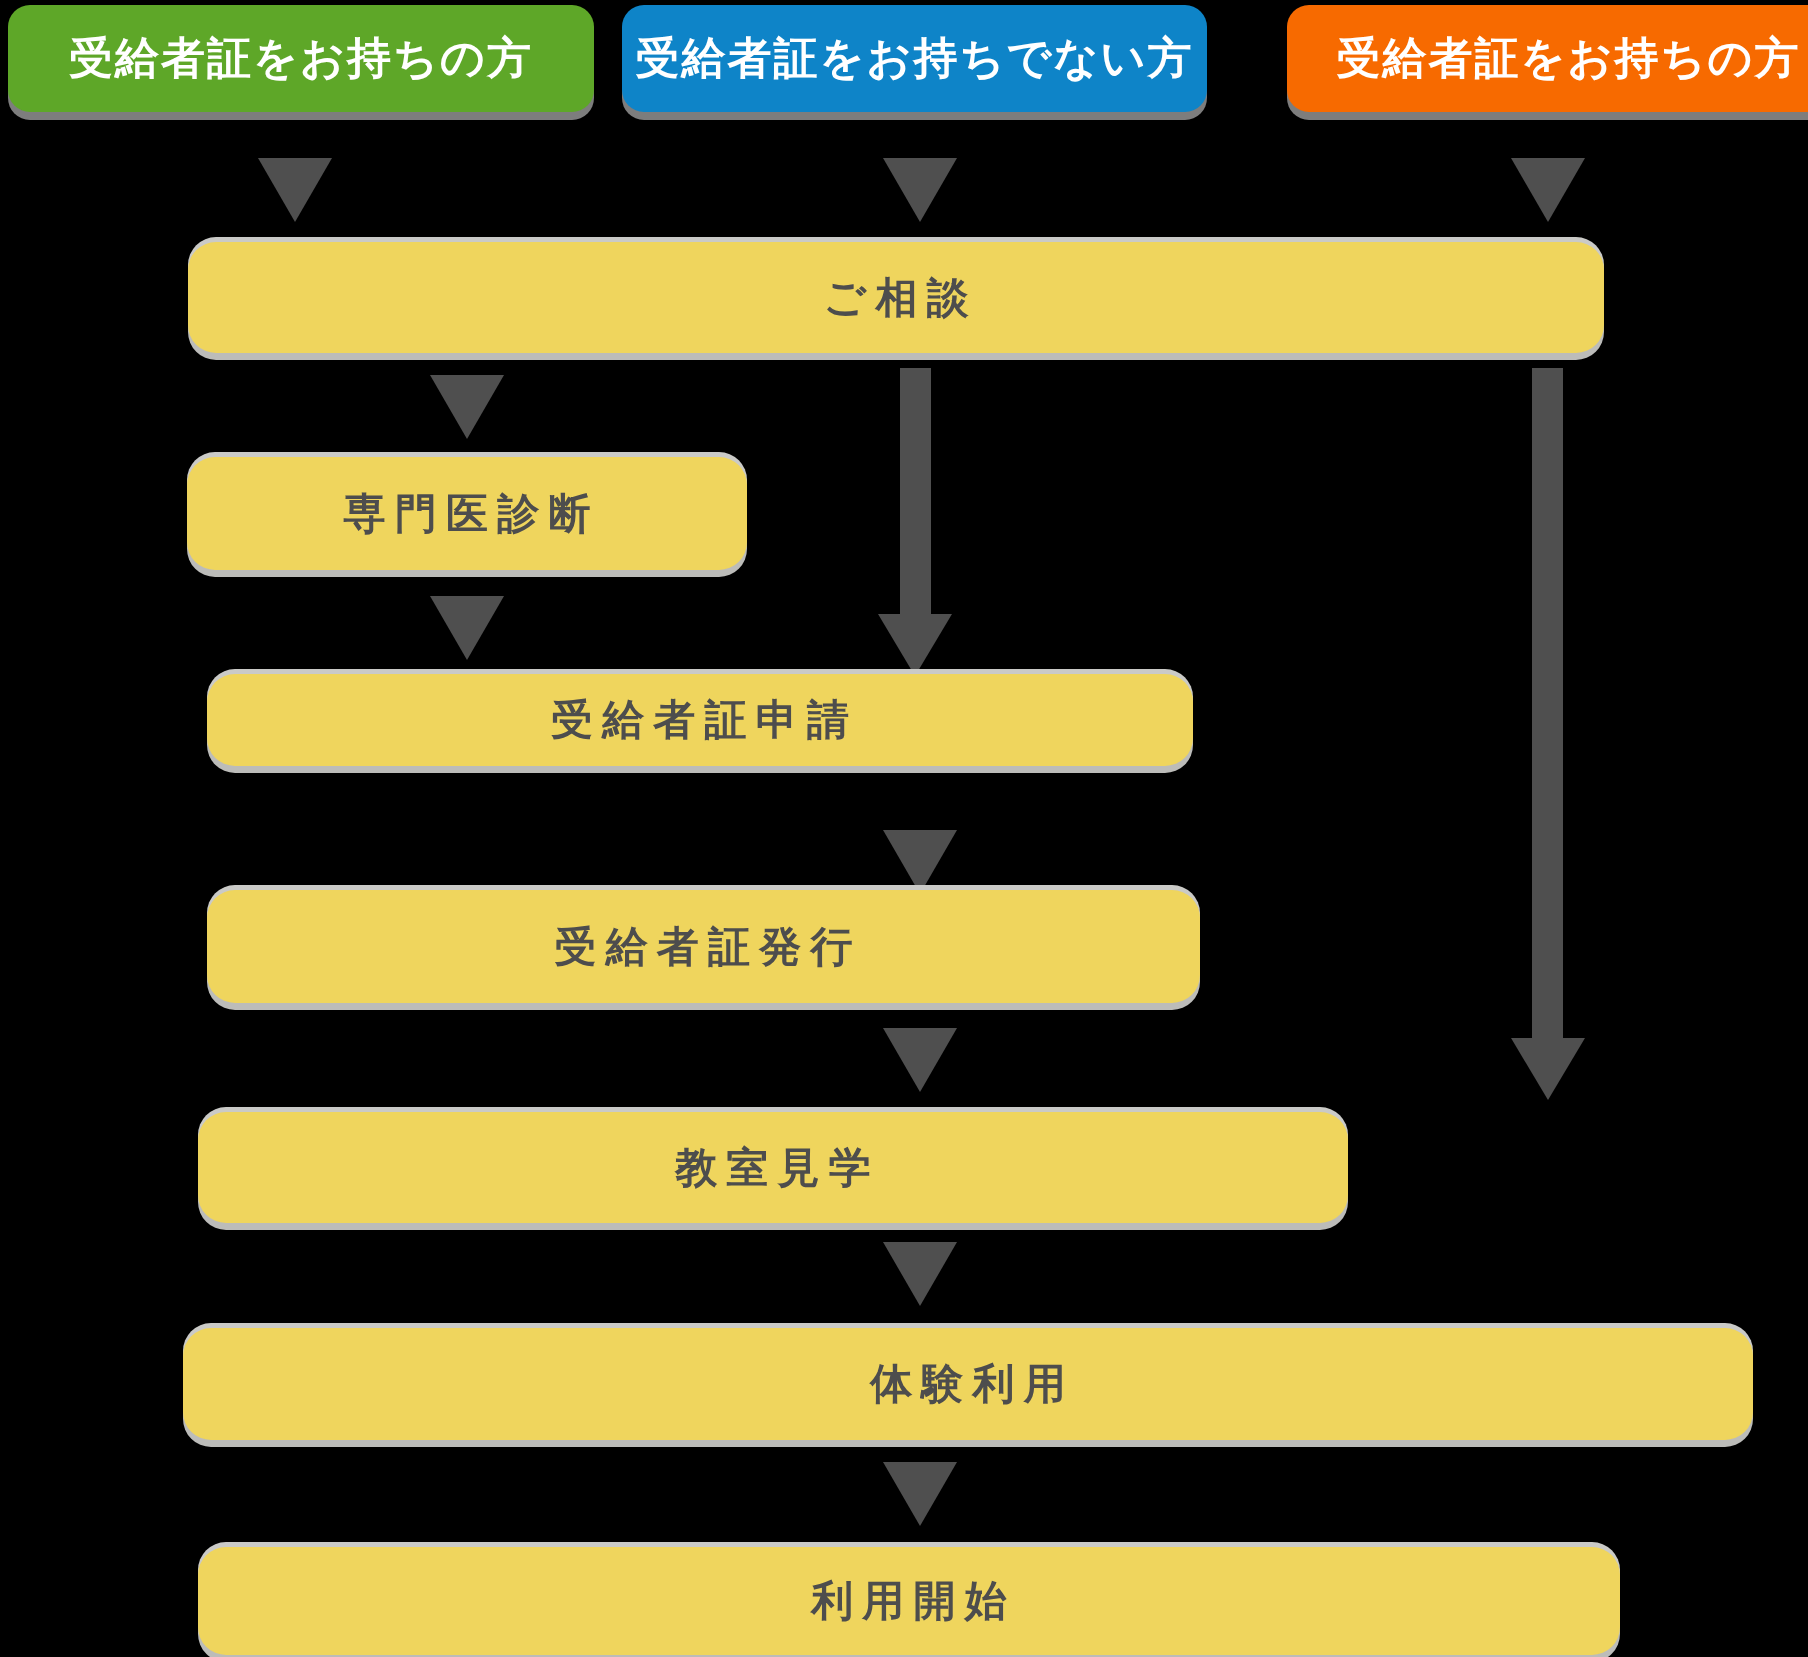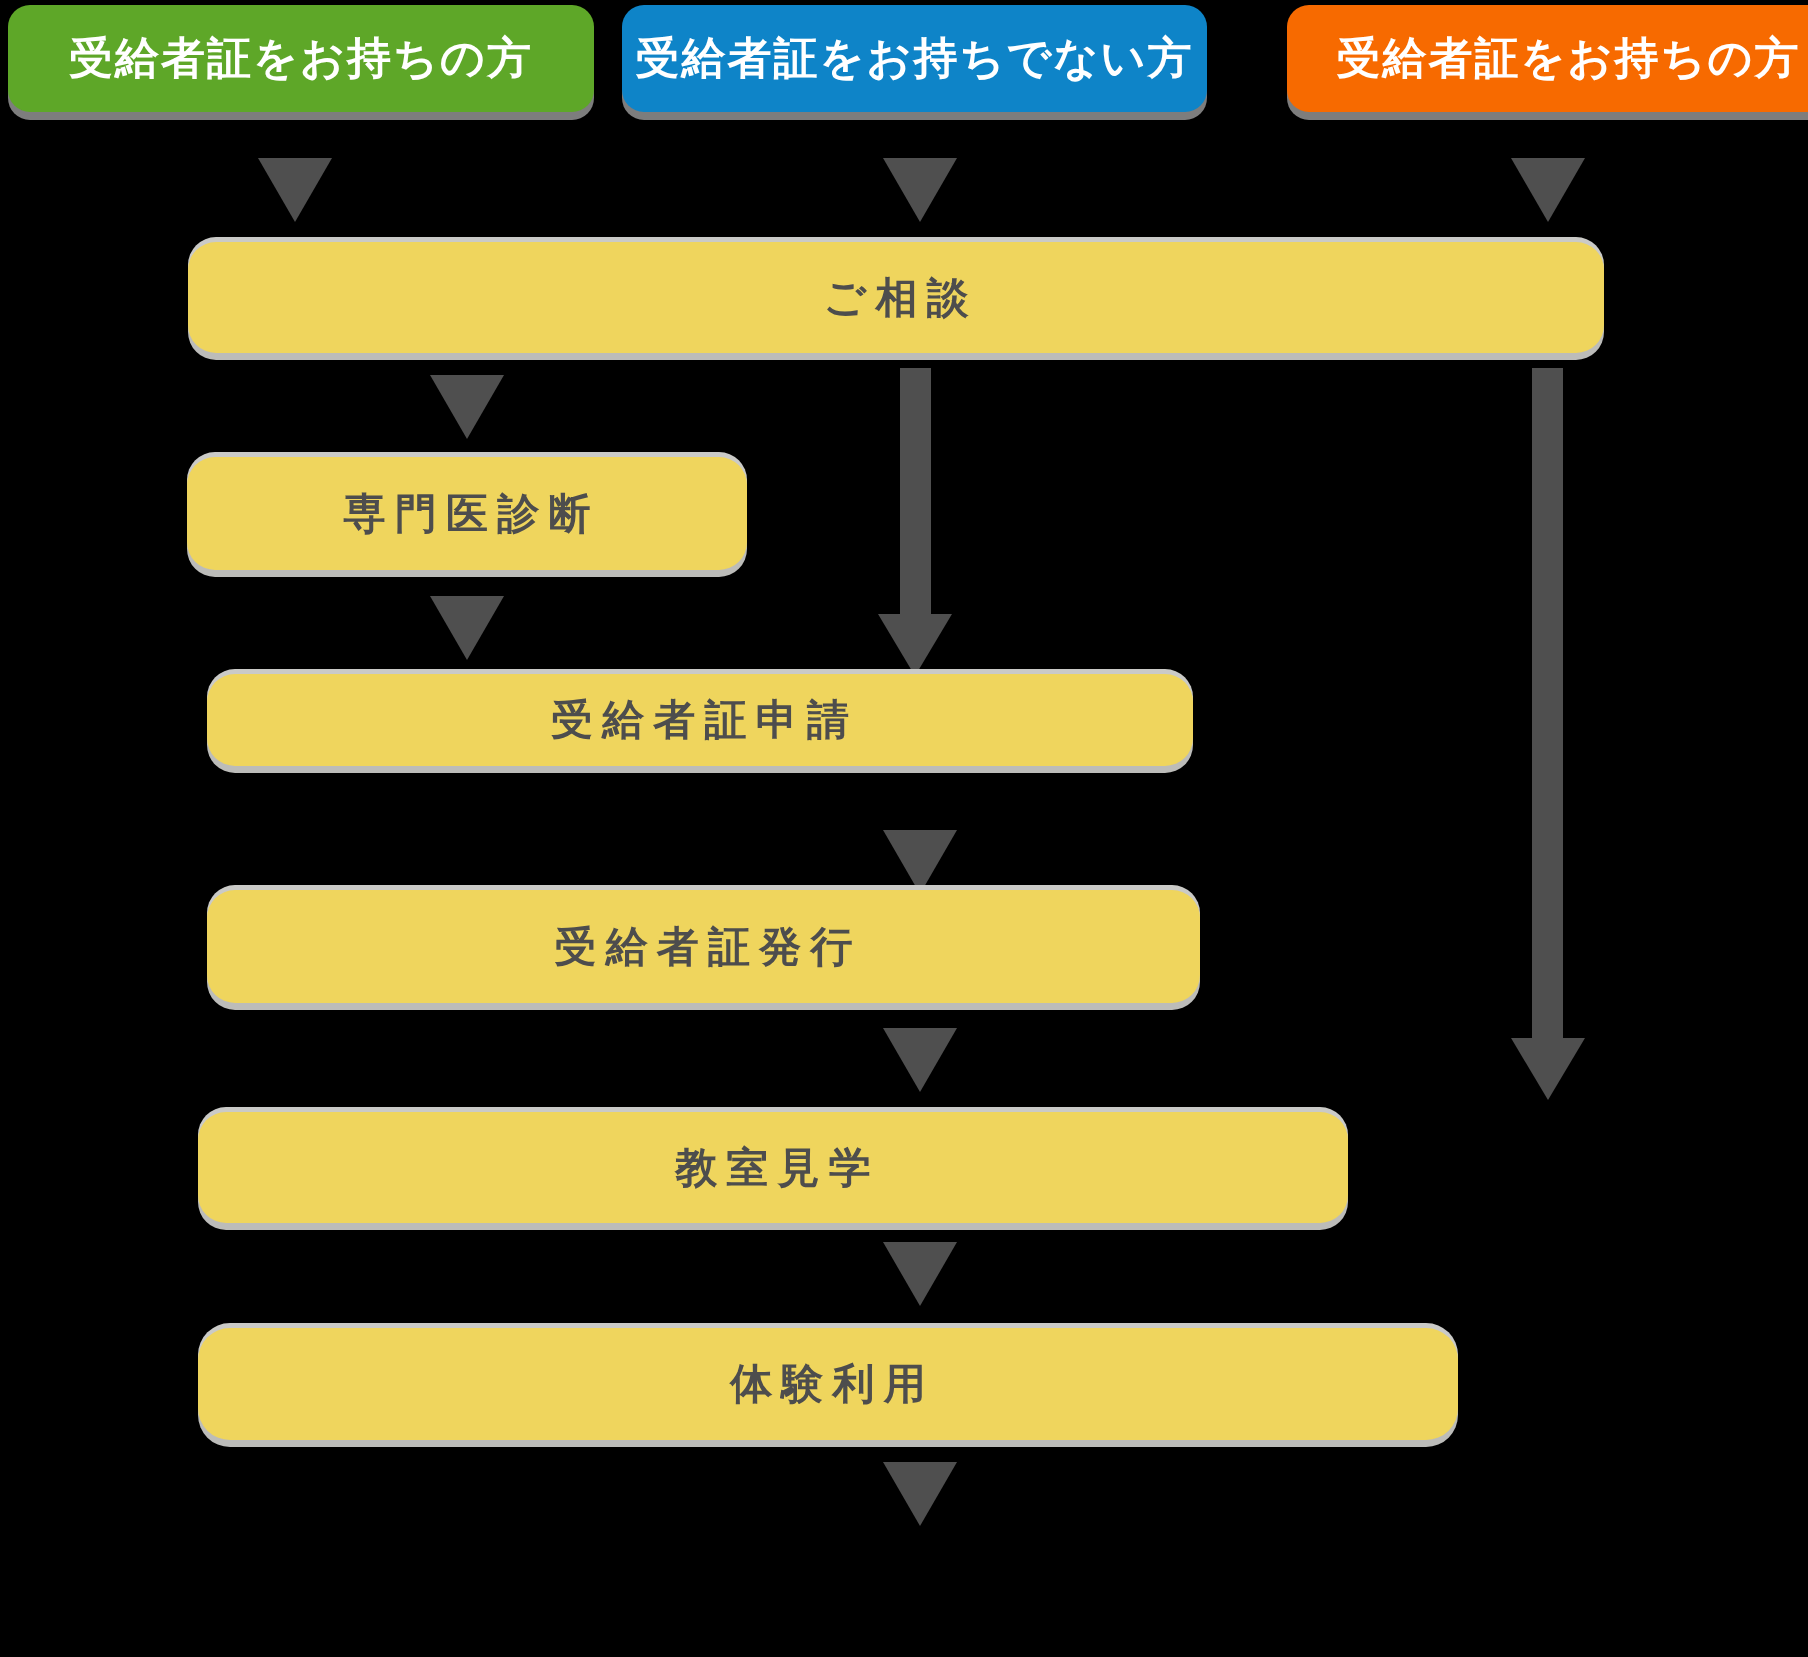--- a/index.html
+++ b/index.html
@@ -22,21 +22,21 @@
   .step{
     background:#EFD55D;color:#4D4D4D;font-size:42px;font-weight:600;
     letter-spacing:0.22em;padding-left:0.22em;border-radius:28px;
     box-shadow:0 -5px 0 #cacac7, 0 7px 0 #bcbcb9;
   }
   .step-consult{left:188px;top:242px;width:1416px;height:111px;}
   .step-doctor{left:187px;top:457px;width:560px;height:113px;}
   .step-apply{left:207px;top:674px;width:986px;height:92px;}
   .step-issue{left:207px;top:890px;width:993px;height:113px;}
   .step-visit{left:198px;top:1112px;width:1150px;height:111px;}
-  .step-trial{left:198px;top:1328px;width:1260px;height:112px;border-radius:32px;}
+  .step-trial{left:183px;top:1328px;width:1570px;height:112px;}
   .step-start{left:198px;top:1547px;width:1422px;height:108px;}
   .tri{
     position:absolute;width:0;height:0;
     border-left:37px solid transparent;border-right:37px solid transparent;
     border-top:64px solid #4F4F4F;
   }
   .tri-h1{left:258px;top:158px;}
   .tri-h2{left:883px;top:158px;}
   .tri-h3{left:1511px;top:158px;}
   .tri-left1{left:430px;top:375px;}
@@ -108,14 +108,17 @@
   </div>
 
   <div class="tri tri-mid4"></div>
 
   <div class="box step step-trial">
     <span>体験利用</span>
   </div>
 
   <div class="tri tri-mid5"></div>
 
+  <div class="box step step-start">
+    <span>利用開始</span>
+  </div>
 
 </div>
 
 </body></html>

